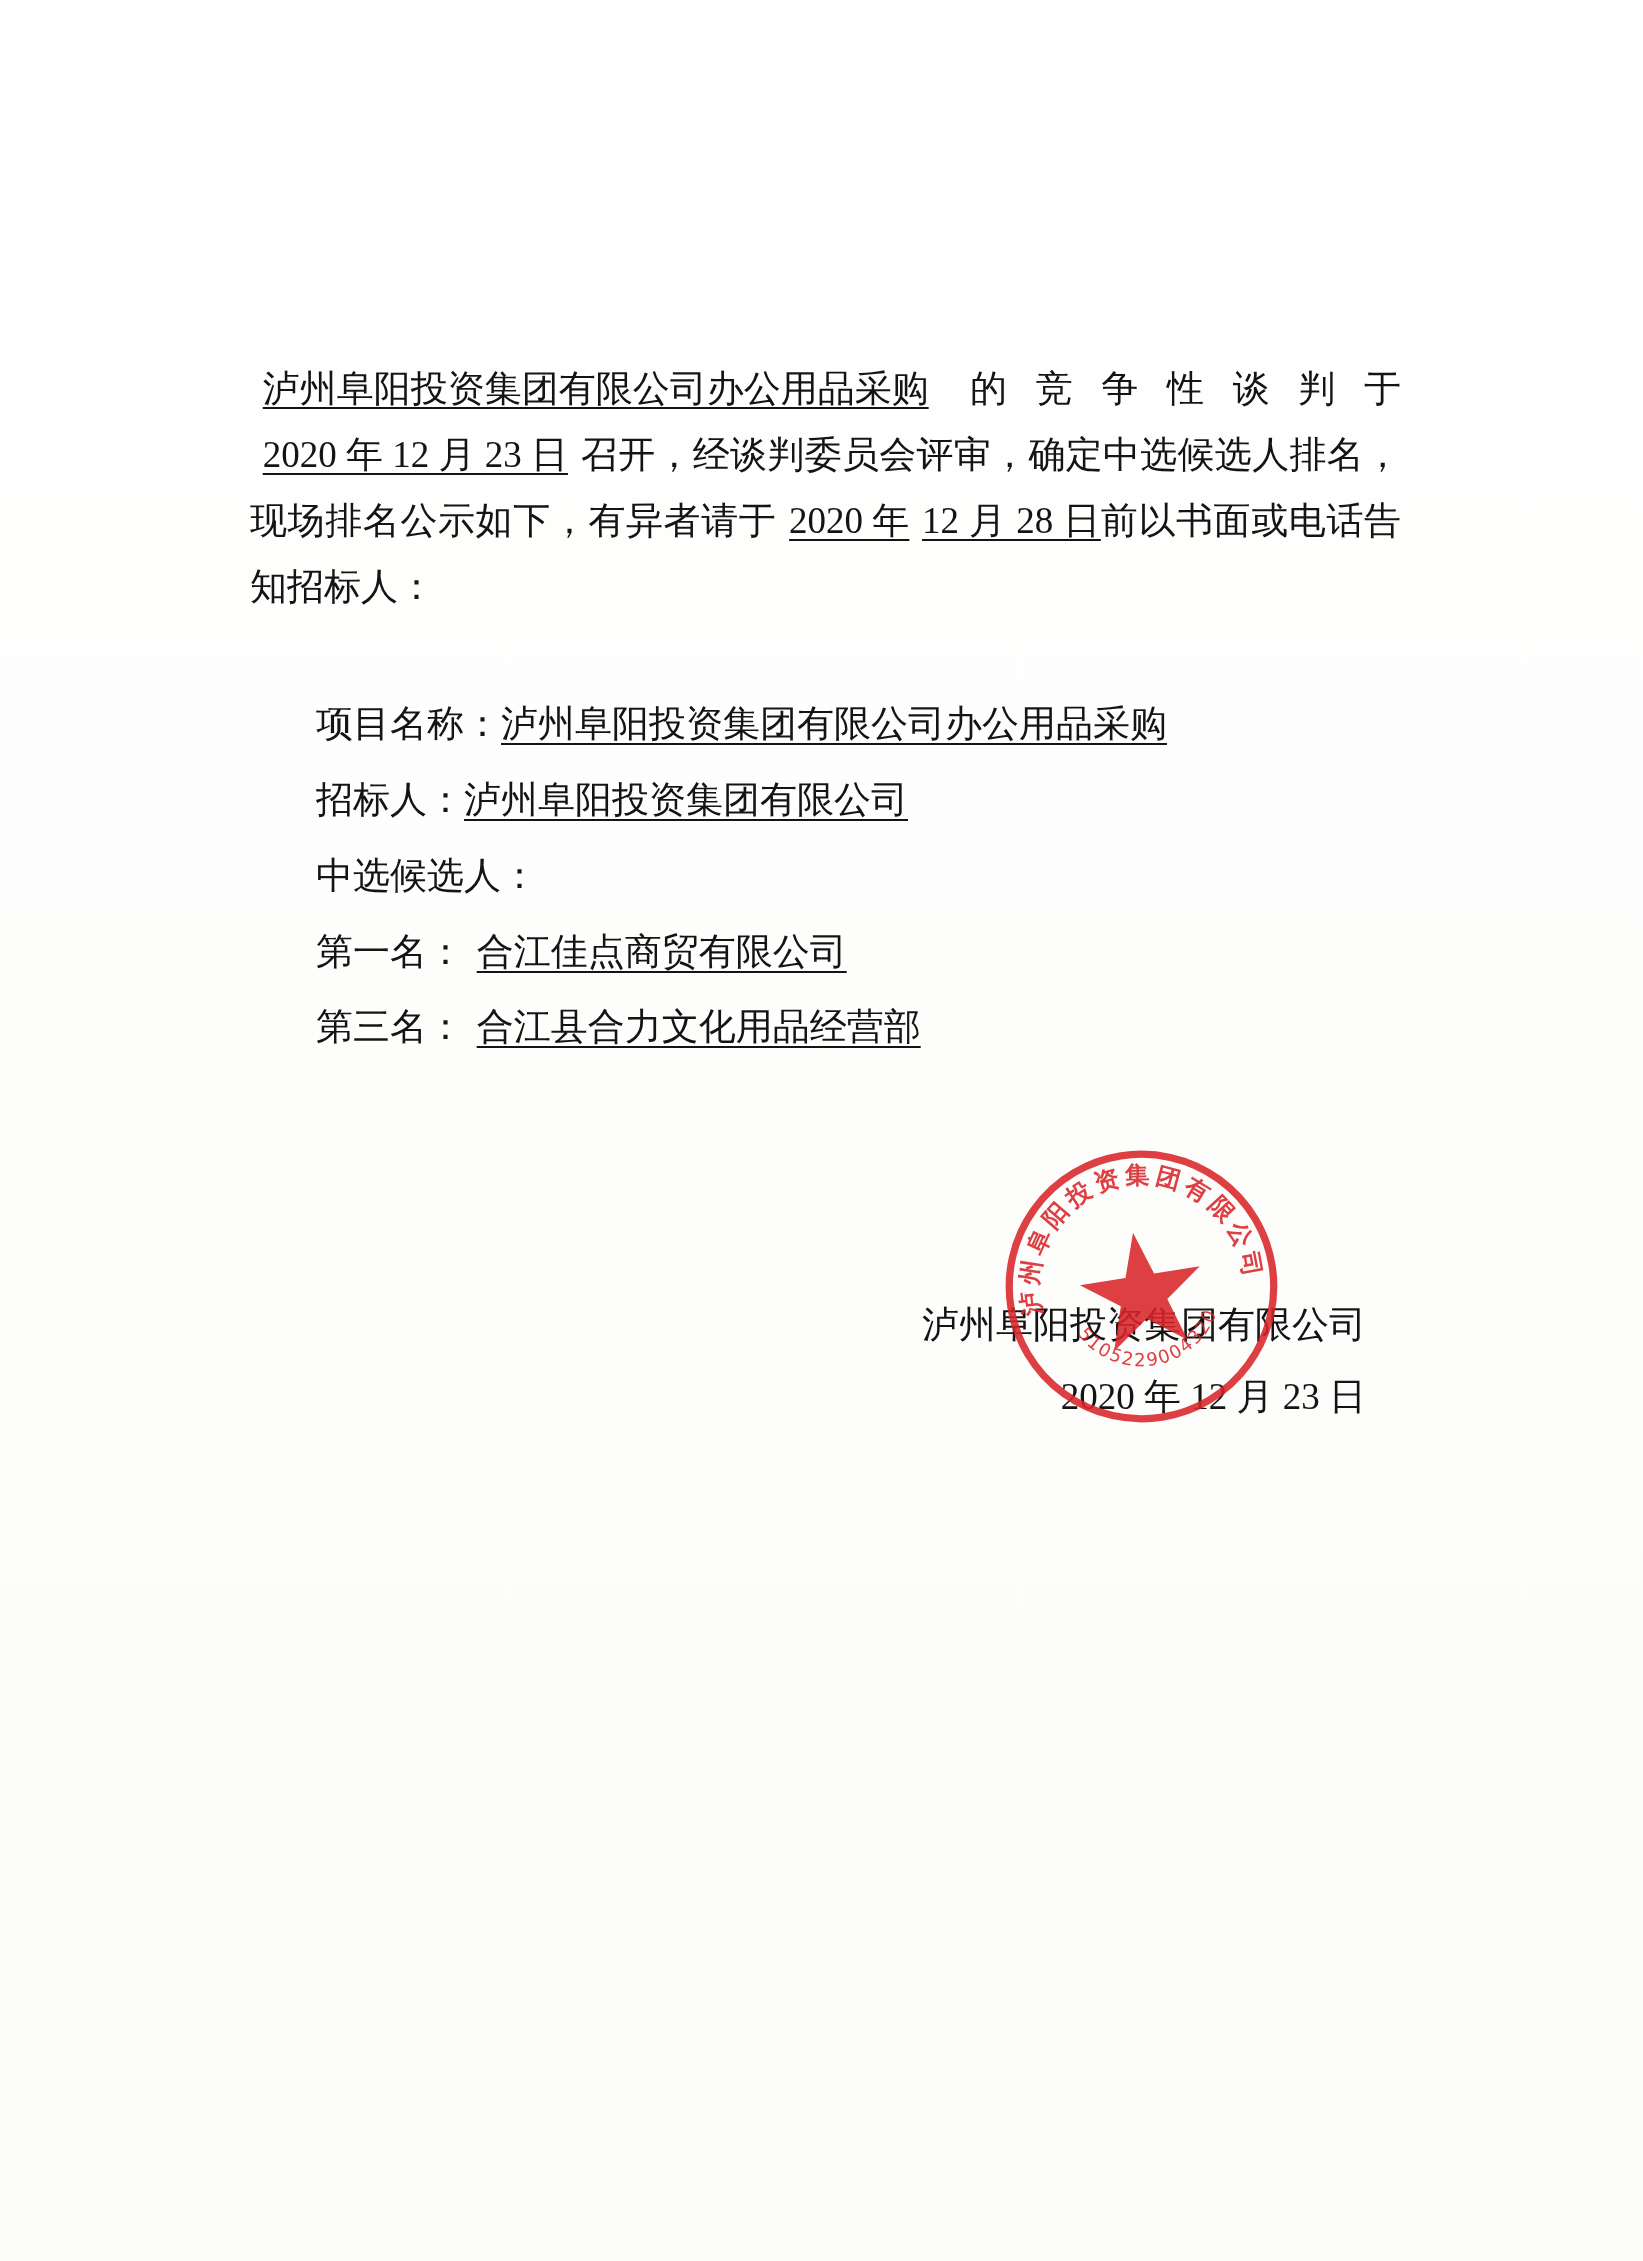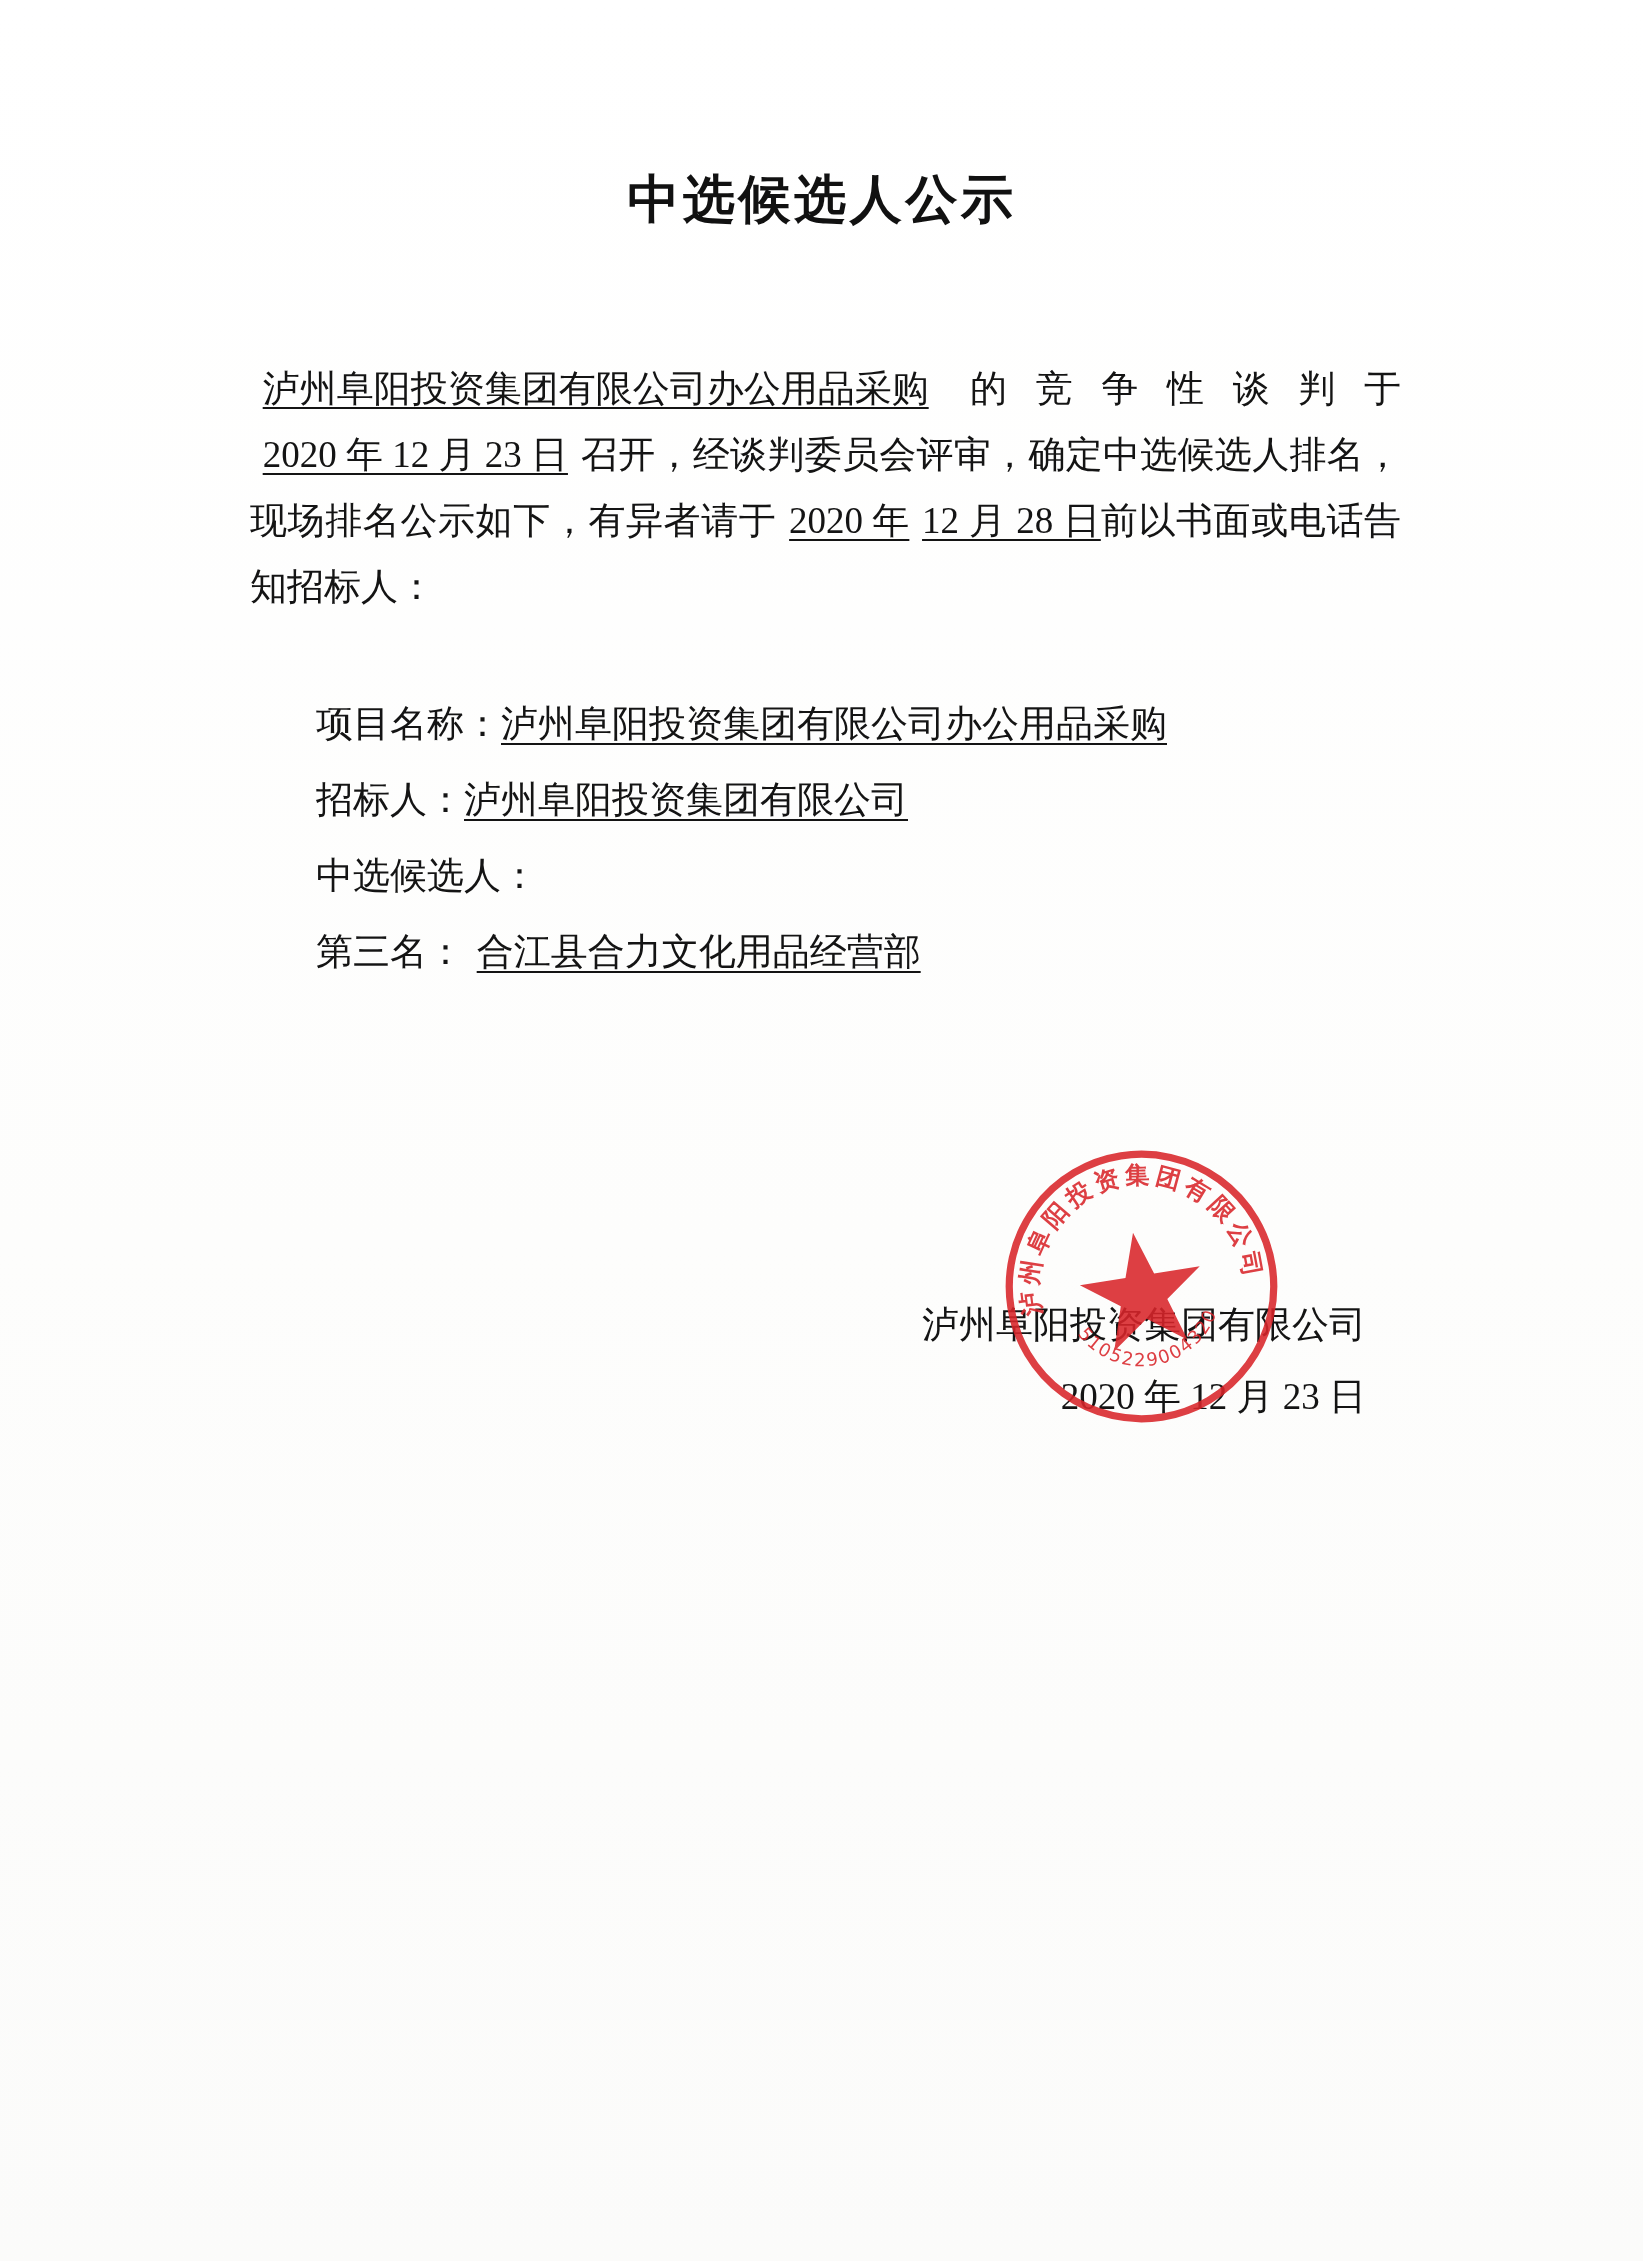--- a/index.html
+++ b/index.html
@@ -120,37 +120,39 @@
     pointer-events: none;
   }
   .seal svg { display:block; }
 </style>
 </head>
 <body>
 
 <div class="page">
   <div class="paper-tint"></div>
 
-  <div class="doc-title">中选候选人公示</div>
 
   <div class="body-block">
     <p class="para">
       <span class="value-pad u">泸州阜阳投资集团有限公司办公用品采购</span><span>的竞争性</span><span>谈判于</span><span class="value-pad u">2020 年 12 月 23 日</span><span>召开，经谈判委员会评审，确定</span><span>中选候选人排名，现场排名公示如下，有异者请于</span><span class="value-pad u">2020 年</span><span class="u">12 月 28 日</span><span>前以书面或电话告知招标人：</span>
     </p>
   </div>
 
   <div class="list-block">
     <div class="list-row">
       <span class="label">项目名称：</span><span class="value">泸州阜阳投资集团有限公司办公用品采购</span>
     </div>
     <div class="list-row">
       <span class="label">招标人：</span><span class="value">泸州阜阳投资集团有限公司</span>
     </div>
     <div class="list-row">
       <span>中选候选人：</span>
+    </div>
+    <div class="list-row">
+      <span class="label">第一名：</span><span class="value value-pad-wide">合江佳点商贸有限公司</span>
     </div>
     <div class="list-row">
       <span class="label">第三名：</span><span class="value value-pad">合江县合力文化用品经营部</span>
     </div>
   </div>
 
   <div class="signature">
     <div>泸州阜阳投资集团有限公司</div>
     <div>2020 年 12 月 23 日</div>
   </div>

